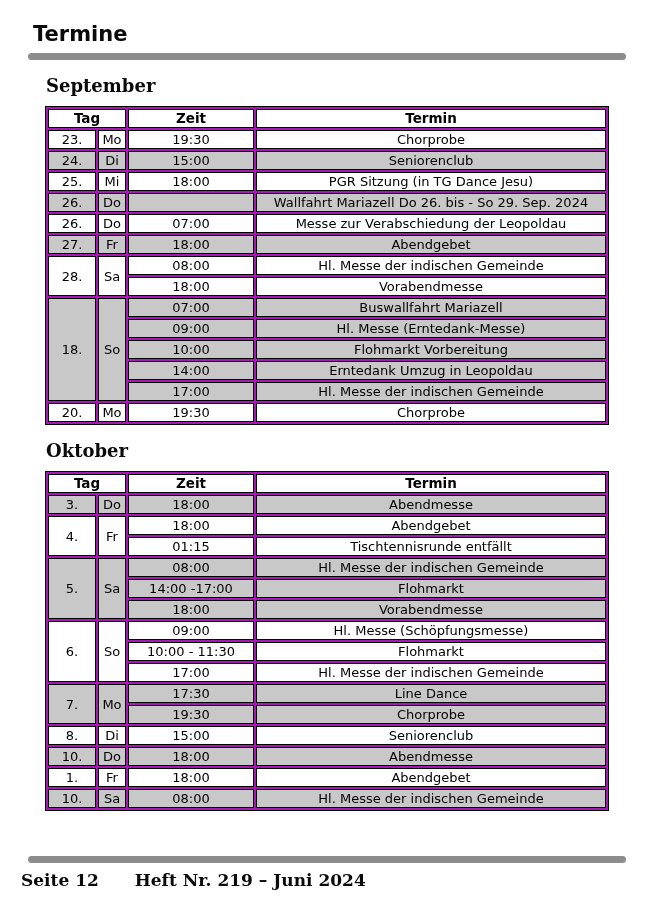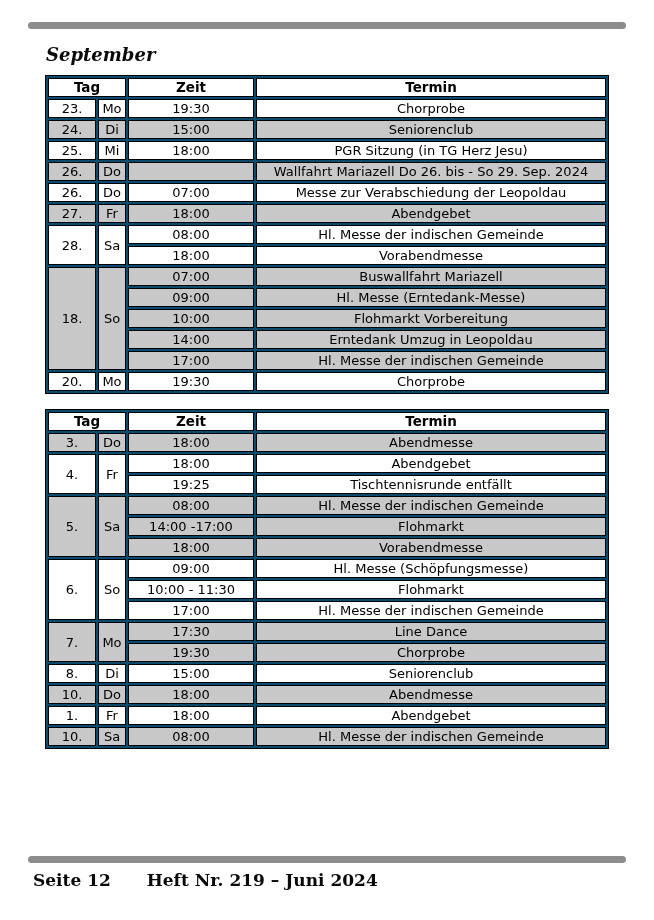--- a/index.html
+++ b/index.html
@@ -12,53 +12,54 @@
     font-family: "DejaVu Sans", sans-serif; font-weight: bold;
     font-size: 21px; margin: 0 0 7px 5px; color: #0a0a0a;
   }
   .rule {
     height: 7px; border-radius: 4px;
     background: var(--rule, #8c8c8c);
   }
   .section { margin-top: 15px; }
   .month {
     font-family: "DejaVu Serif", serif; font-weight: bold;
-    font-size: 18px; margin: 0 0 10px 18px; color: #0a0a0a; font-style: italic;
+    font-size: 18px; margin: 0 0 10px 18px; color: #0a0a0a;
   }
   table.sched {
     border-collapse: separate; border-spacing: 2px;
-    border: 1px solid #000; background: #0c4a6e;
+    border: 1px solid #000; background: #a21caf;
     table-layout: fixed; width: 564px; margin-left: 17px;
   }
   .sched col.c-day    { width: 48px; }
   .sched col.c-wd     { width: 28px; }
   .sched col.c-time   { width: 126px; }
   .sched col.c-termin { width: auto; }
   .sched th, .sched td {
     border: 1px solid #000; text-align: center; vertical-align: middle;
     font-size: 13px; line-height: 15px; height: 15px; padding: 1px 3px;
     overflow: hidden; white-space: nowrap; background: #fff;
   }
   .sched th { font-weight: bold; font-size: 13.5px; }
   .sched td.shaded { background: var(--shaded, #c8c8c8); }
   .footer-rule {
     position: absolute; left: 28px; width: 598px; top: 856px;
     height: 7px; border-radius: 4px; background: var(--rule, #8c8c8c);
   }
   .footer {
-    position: absolute; left: 33px; top: 870px;
+    position: absolute; left: 21px; top: 870px;
     font-family: "DejaVu Serif", serif; font-weight: bold;
     font-size: 17px; color: #0a0a0a; white-space: nowrap;
   }
   .footer .issue { margin-left: 30px; }
 </style>
 </head>
 <body>
 
 <div class="page">
+  <h1 class="doc-title">Termine</h1>
   <div class="rule"></div>
   <div id="sections">
       <div class="section">
         <h2 class="month">September</h2>
         <table class="sched">
           <colgroup>
             <col class="c-day">
             <col class="c-wd">
             <col class="c-time">
             <col class="c-termin">
@@ -80,21 +81,21 @@
             <tr>
               <td rowspan="1" class="shaded">24.</td>
               <td rowspan="1" class="shaded">Di</td>
               <td class="shaded">15:00</td>
               <td class="shaded">Seniorenclub</td>
             </tr>
             <tr>
               <td rowspan="1">25.</td>
               <td rowspan="1">Mi</td>
               <td>18:00</td>
-              <td>PGR Sitzung (in TG Herz Jesu)</td>
+              <td>PGR Sitzung (in TG Dance Jesu)</td>
             </tr>
             <tr>
               <td rowspan="1" class="shaded">26.</td>
               <td rowspan="1" class="shaded">Do</td>
               <td class="shaded"></td>
               <td class="shaded">Wallfahrt Mariazell Do 26. bis - So 29. Sep. 2024</td>
             </tr>
             <tr>
               <td rowspan="1">26.</td>
               <td rowspan="1">Do</td>
@@ -142,20 +143,21 @@
             <tr>
               <td rowspan="1">20.</td>
               <td rowspan="1">Mo</td>
               <td>19:30</td>
               <td>Chorprobe</td>
             </tr>
           </tbody>
         </table>
       </div>
       <div class="section">
+        <h2 class="month">Oktober</h2>
         <table class="sched">
           <colgroup>
             <col class="c-day">
             <col class="c-wd">
             <col class="c-time">
             <col class="c-termin">
           </colgroup>
           <thead>
             <tr>
               <th colspan="2">Tag</th>
@@ -170,21 +172,21 @@
               <td class="shaded">18:00</td>
               <td class="shaded">Abendmesse</td>
             </tr>
             <tr>
               <td rowspan="2">4.</td>
               <td rowspan="2">Fr</td>
               <td>18:00</td>
               <td>Abendgebet</td>
             </tr>
             <tr>
-              <td>19:25</td>
+              <td>01:15</td>
               <td>Tischtennisrunde entfällt</td>
             </tr>
             <tr>
               <td rowspan="3" class="shaded">5.</td>
               <td rowspan="3" class="shaded">Sa</td>
               <td class="shaded">08:00</td>
               <td class="shaded">Hl. Messe der indischen Gemeinde</td>
             </tr>
             <tr>
               <td class="shaded">14:00 -17:00</td>

